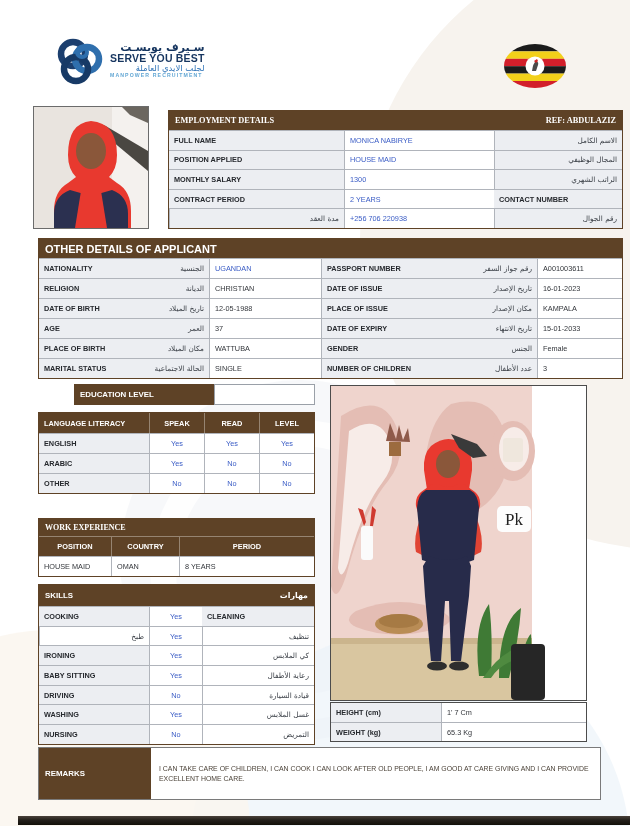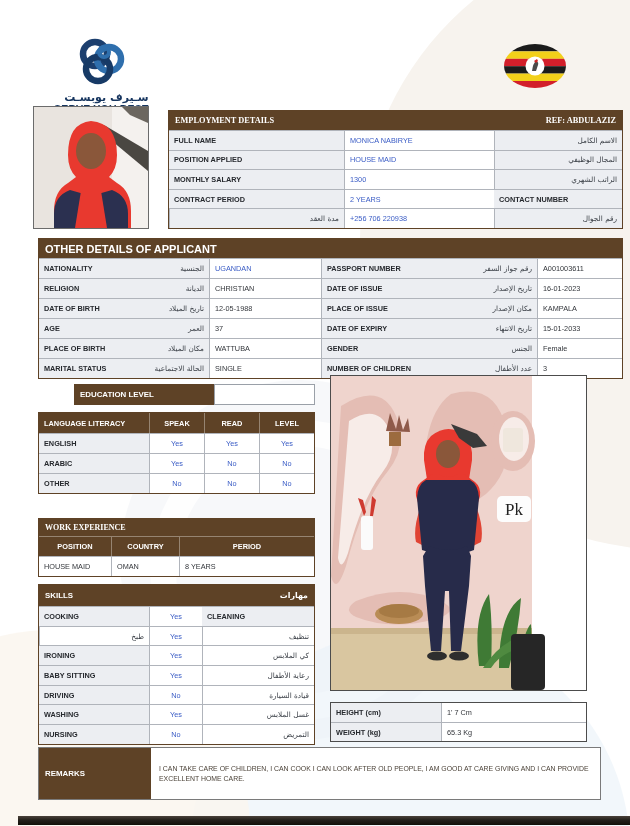--- a/index.html
+++ b/index.html
@@ -10,21 +10,21 @@
   }
   .layer { position:absolute; z-index:1; }
   
   .wm { position:absolute; border-radius:50%; z-index:0; }
   .wm-tr   { left:360px; top:-70px;  width:620px; height:620px; background:#f7f3ee; }
   .wm-mid  { left:120px; top:380px;  width:360px; height:360px; background:#f1f2f5; opacity:.55; }
   .wm-blbl { left:190px; top:630px;  width:440px; height:440px; background:#e9f1f8; opacity:.6; }
   .wm-crbl { left:-150px; top:630px; width:400px; height:400px; background:#faf6ee; opacity:.85; }
   .wm-ring { left:150px; top:420px;  width:300px; height:300px; border:26px solid #fff; opacity:.8; background:transparent; }
   
-  .logo-wrap { left:54px; top:34px; display:flex; align-items:center; gap:6px;flex-direction:column; }
+  .logo-wrap { left:54px; top:34px; display:flex; align-items:center; gap:6px; }
   .logo-text { display:flex; flex-direction:column; line-height:1.05; }
   .logo-ar    { font-family:"DejaVu Sans", sans-serif; font-size:11px; font-weight:bold; color:#16355f; direction:rtl; }
   .logo-en    { font-size:10.5px; font-weight:bold; color:#16355f; letter-spacing:.2px; }
   .logo-ar2   { font-family:"DejaVu Sans", sans-serif; font-size:8.5px; color:#2f74b8; direction:rtl; }
   .logo-en2   { font-size:5.2px; color:#63a7d4; letter-spacing:1.1px; font-weight:bold; }
   .flag-wrap { left:504px; top:44px; }
   
   .brown { background:#5e4226; color:#fff; }
   .serifb { font-family:"Liberation Serif", serif; font-weight:bold; }
   .tbl { position:absolute; border:1px solid #5e4226; background:#fff; z-index:1; }
@@ -63,21 +63,21 @@
   .work .bar { height:17px; font-size:8px; justify-content:flex-start; }
   .work .grid { grid-template-columns:72px 68px 135px; grid-auto-rows:20px; }
   .work .hcell { display:flex; align-items:center; justify-content:center; font-size:7.4px; font-weight:bold; color:#fff; background:#5e4226; border-left:1px solid rgba(255,255,255,.35); border-top:1px solid rgba(255,255,255,.35); }
   .work .hcell.first { border-left:none; }
   
   .skills { left:38px; top:584px; width:277px; }
   .skills .bar { height:21px; font-size:7.9px; }
   .skills .bar .ar { color:#fff; font-weight:bold; }
   .skills .grid { grid-template-columns:110px 53px 112px; grid-auto-rows:19.7px; }
   
-  .photo-box { left:330px; top:375px; width:257px; height:316px; border:1px solid #4c4c4c; background:#fff; z-index:1; }
+  .photo-box { left:330px; top:385px; width:257px; height:316px; border:1px solid #4c4c4c; background:#fff; z-index:1; }
   
   .hw { left:330px; top:702px; width:257px; border:1px solid #4c4c4c; }
   .hw .grid { grid-template-columns:110px 145px; grid-auto-rows:19px; }
   
   .remarks { left:38px; top:747px; width:563px; height:53px; border:1px solid #7a7a7a; display:flex; z-index:1; background:#fff; }
   .remarks .head { width:112px; display:flex; align-items:center; padding:0 6px; font-size:7.9px; font-weight:bold; }
   .remarks .txt { flex:1; padding:5px 8px; font-size:6.9px; line-height:9.5px; color:#4b4238; display:flex; align-items:center; white-space:normal; }
   
   .band { left:18px; top:816px; width:612px; height:9px; background:linear-gradient(to bottom,#4a423a 0%,#24201b 45%,#131009 100%); z-index:2; }
 </style>

